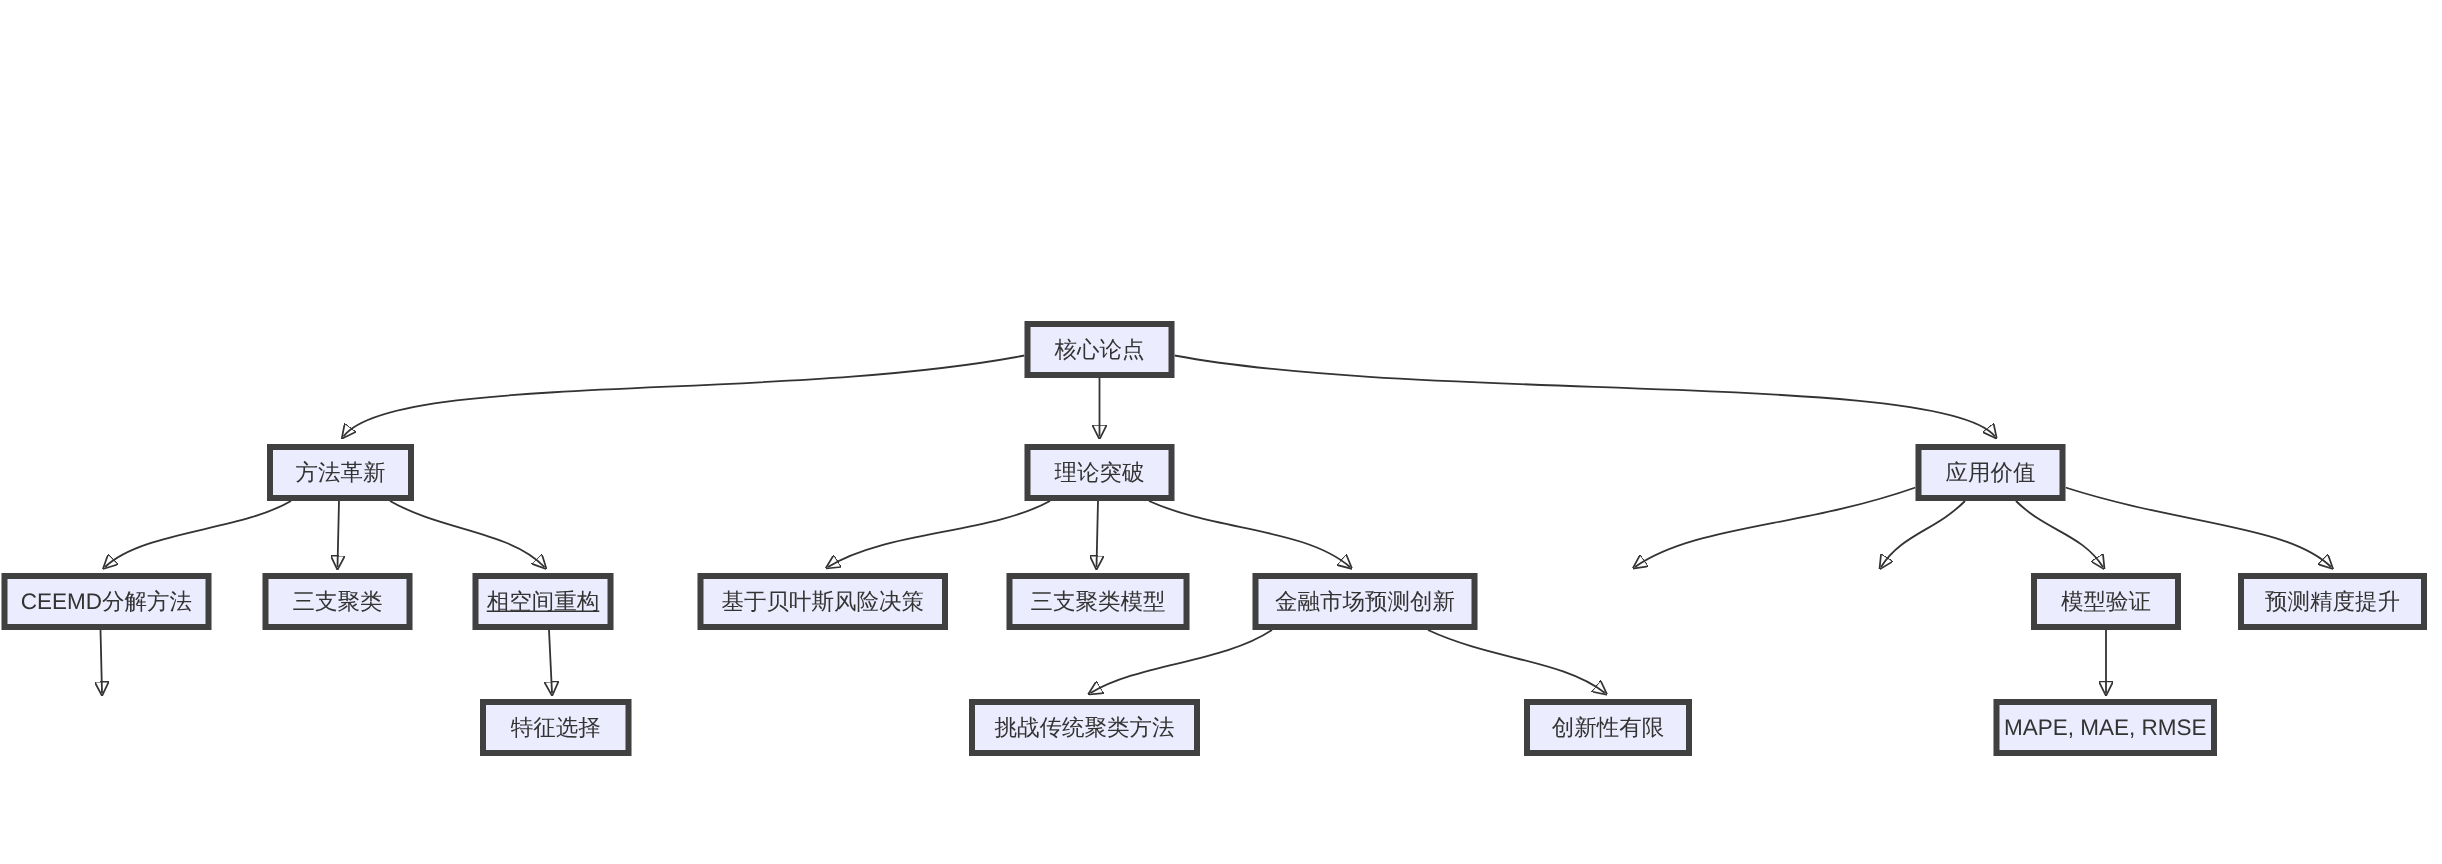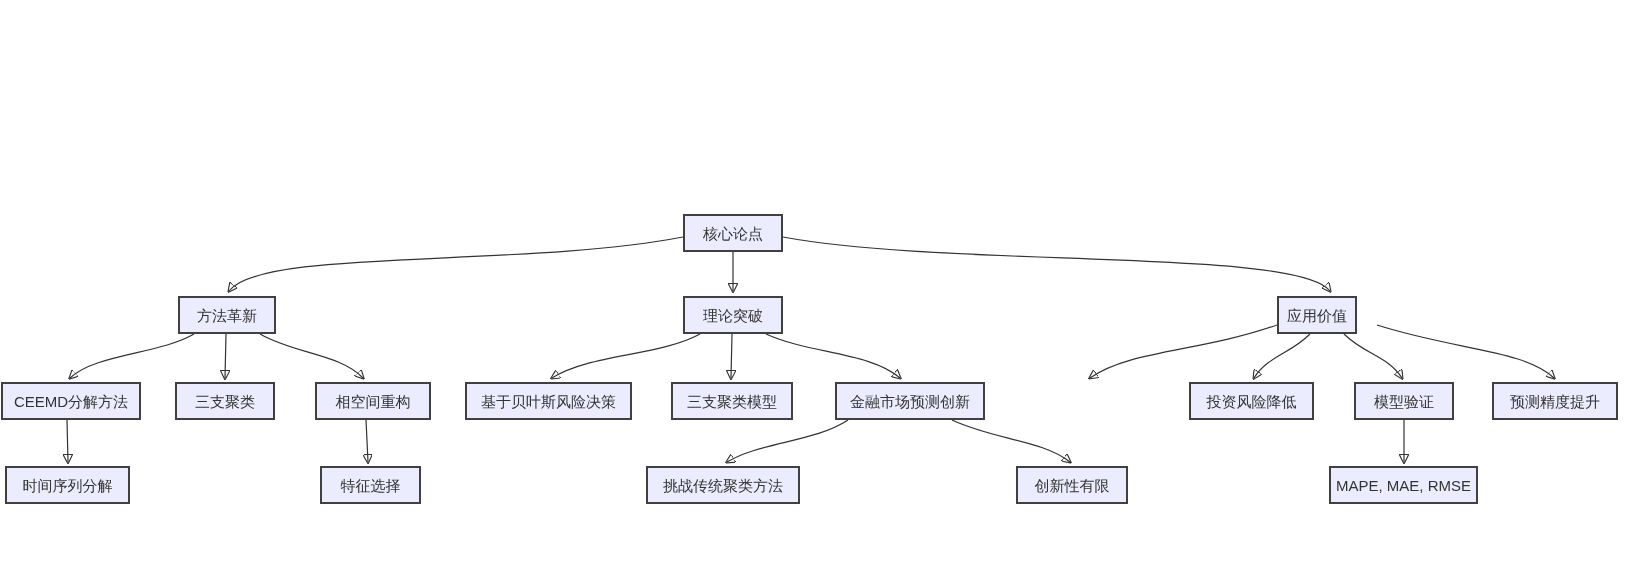--- a/index.html
+++ b/index.html
@@ -25,21 +25,21 @@
   .edges path {
     fill: none;
     stroke: #333333;
     stroke-width: 1.2px;
   }
   .node {
     position: absolute;
     height: 38px;
     box-sizing: border-box;
     background: #ECECFF;
-    border: 2px solid #404040;
+    border: 4px solid #404040;
     display: flex;
     align-items: center;
     justify-content: center;
     font-size: 15px;
     color: #333333;
     white-space: nowrap;
     line-height: 1;
   }
 </style>
 </head>
@@ -70,31 +70,29 @@
     <path d="M 366,420 L 368,462" marker-end="url(#arrow)"></path>
     <path d="M 848,420 C 815,442 760,442 727,462" marker-end="url(#arrow)"></path>
     <path d="M 952,420 C 995,440 1042,440 1070,462" marker-end="url(#arrow)"></path>
     <path d="M 1404,420 L 1404,462" marker-end="url(#arrow)"></path>
   </svg>
 
   <div class="node" style="left:683px; top:214px; width:100px;">核心论点</div>
 
   <div class="node" style="left:178px; top:296px; width:98px;">方法革新</div>
   <div class="node" style="left:683px; top:296px; width:100px;">理论突破</div>
-  <div class="node" style="left:1277px; top:296px; width:80px;">应用价值</div>
+  <div class="node" style="left:1277px; top:296px; width:100px;">应用价值</div>
 
   <div class="node" style="left:1px; top:382px; width:140px;">CEEMD分解方法</div>
   <div class="node" style="left:175px; top:382px; width:100px;">三支聚类</div>
-  <div class="node" style="left:315px; top:382px; width:116px;">相空间重构</div>
+  <div class="node" style="left:315px; top:382px; width:94px;text-decoration:underline;">相空间重构</div>
   <div class="node" style="left:465px; top:382px; width:167px;">基于贝叶斯风险决策</div>
   <div class="node" style="left:671px; top:382px; width:122px;">三支聚类模型</div>
   <div class="node" style="left:835px; top:382px; width:150px;">金融市场预测创新</div>
-  <div class="node" style="left:1189px; top:382px; width:125px;">投资风险降低</div>
   <div class="node" style="left:1354px; top:382px; width:100px;">模型验证</div>
   <div class="node" style="left:1492px; top:382px; width:126px;">预测精度提升</div>
 
-  <div class="node" style="left:5px; top:466px; width:125px;">时间序列分解</div>
   <div class="node" style="left:320px; top:466px; width:101px;">特征选择</div>
   <div class="node" style="left:646px; top:466px; width:154px;">挑战传统聚类方法</div>
   <div class="node" style="left:1016px; top:466px; width:112px;">创新性有限</div>
   <div class="node" style="left:1329px; top:466px; width:149px;">MAPE, MAE, RMSE</div>
 
 </div>
 
 </body></html>

